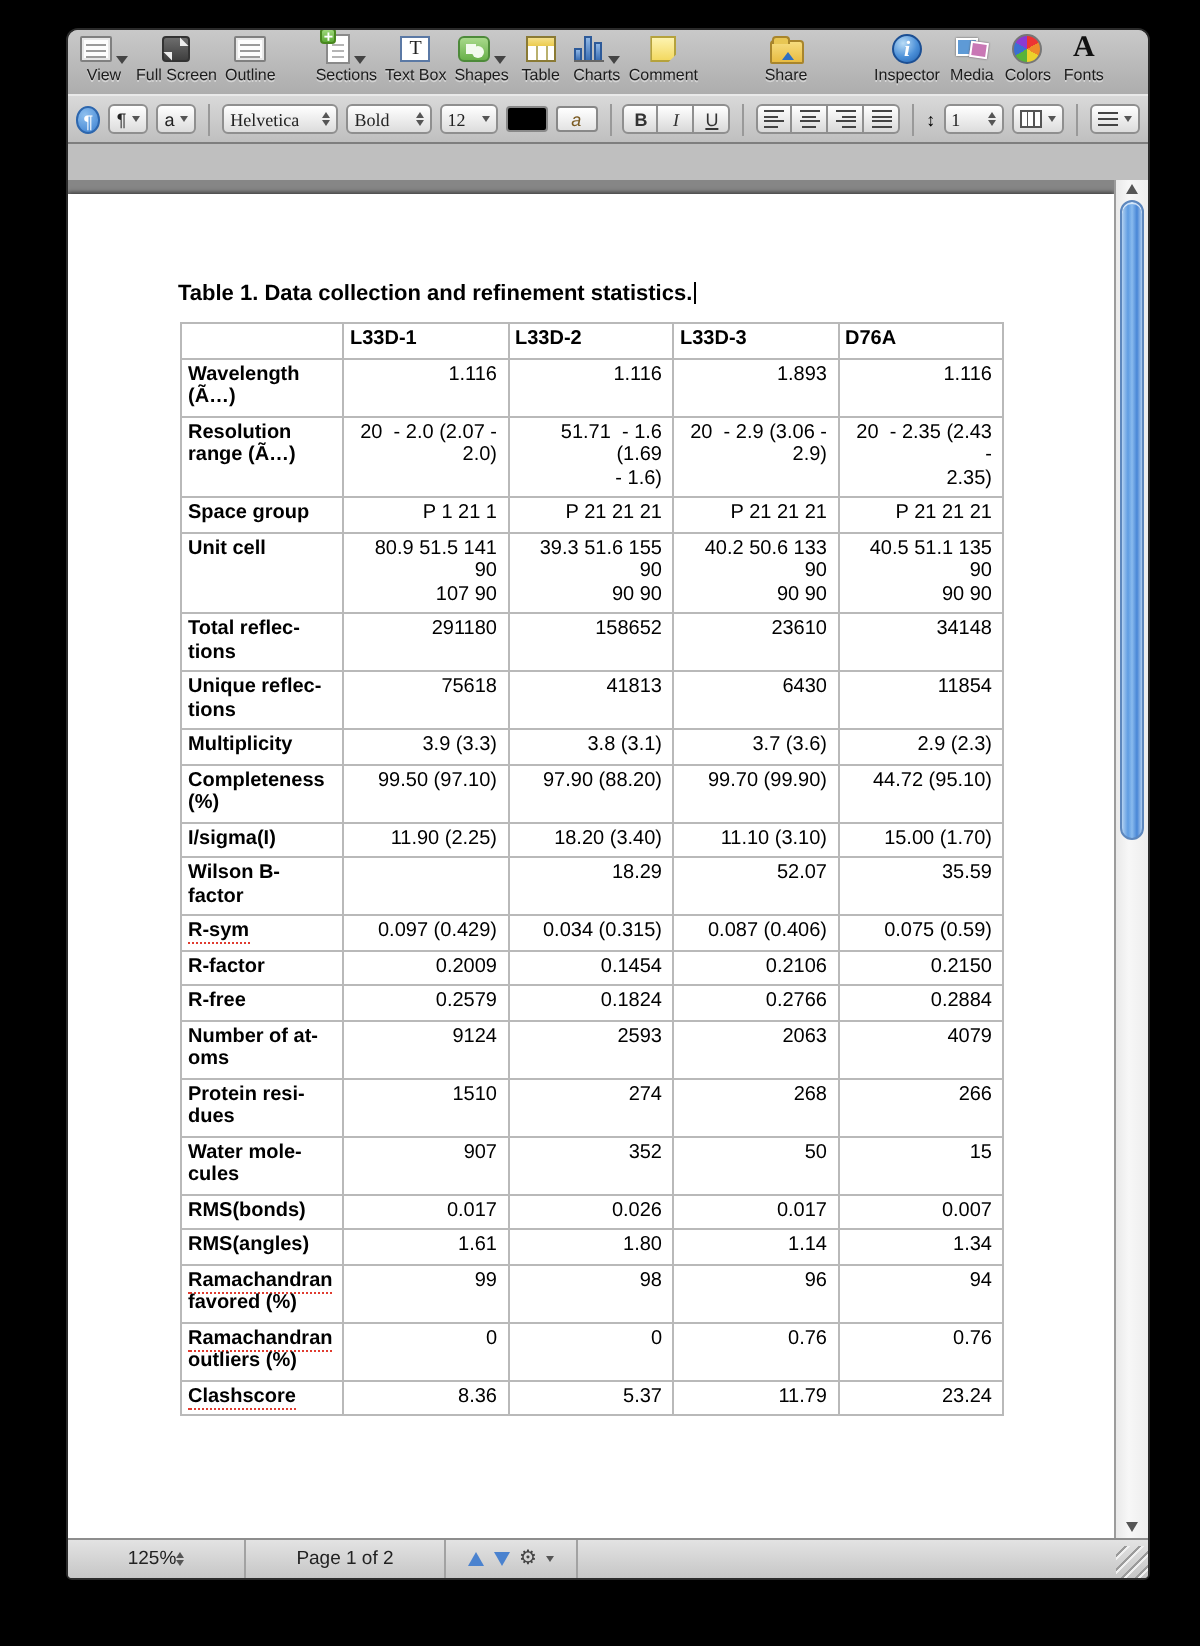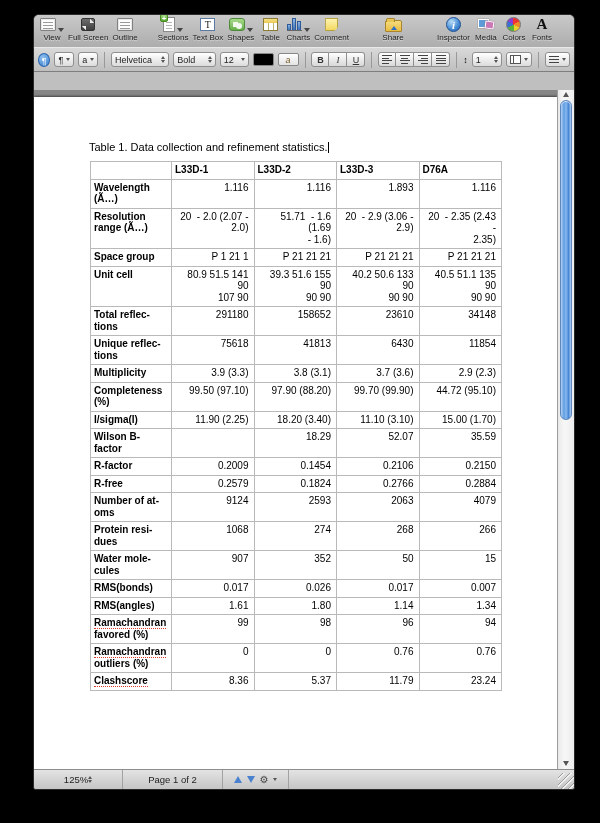--- a/index.html
+++ b/index.html
@@ -82,21 +82,21 @@
   .ic-fonts { font-family:"Liberation Serif",serif; font-size:15px; font-weight:bold; color:#111; line-height:15px; }
 
   
   .fmtbar { height:25px; background:linear-gradient(#d9d9d9,#bfbfbf); border-top:1px solid #e9e9e9;
             border-bottom:1px solid #7e7e7e; display:flex; align-items:center; padding:0 4px; gap:4px; }
   .fdiv { width:1px; height:16px; background:#999; margin:0 2px; }
   .pmark { width:14px; height:14px; border-radius:50%; background:radial-gradient(circle at 35% 30%,#8ec0ef,#3a7fd0);
            color:#fff; font-size:9px; line-height:14px; text-align:center; border:1px solid #2d66ad; }
   .fbtn, .fsel { height:15px; border:1px solid #8f8f8f; border-radius:3px; background:linear-gradient(#fff,#dcdcdc);
                  font-size:9px; color:#222; display:flex; align-items:center; padding:0 3px; gap:3px; }
-  .fsel .txt { flex:1; text-align:left; }
+  .fsel .txt { flex:1; text-align:left;font-family:Liberation Serif, serif; }
   .mini-caret { width:0; height:0; border-left:2.5px solid transparent; border-right:2.5px solid transparent; border-top:3px solid #555; }
   .stepper { display:flex; flex-direction:column; gap:1px; }
   .stepper i { width:0; height:0; border-left:2.5px solid transparent; border-right:2.5px solid transparent; display:block; }
   .stepper .up { border-bottom:3px solid #555; } .stepper .dn { border-top:3px solid #555; }
   .swatch { width:24px; height:13px; border:1px solid #888; border-radius:2px; background:#000; }
   .swatch.hl { background:linear-gradient(#fff,#e3e3e3); color:#7a5a22; font-size:9px; text-align:center; line-height:12px; font-style:italic; }
   .seg { display:flex; }
   .seg .sbtn { width:18px; height:15px; border:1px solid #8f8f8f; border-left:none; background:linear-gradient(#fff,#d8d8d8);
                font-size:9px; color:#333; display:flex; align-items:center; justify-content:center; }
   .seg .sbtn:first-child { border-left:1px solid #8f8f8f; border-radius:3px 0 0 3px; }
@@ -110,21 +110,21 @@
   .lsp { font-size:9px; }
   .colbox { width:11px; height:9px; border:1px solid #555;
             background:repeating-linear-gradient(to right,#fff 0 2.5px,#555 2.5px 3.2px); }
   .listico { display:flex; flex-direction:column; gap:1.5px; width:10px; }
   .listico i { height:1.2px; background:#444; }
 
   
   .content { position:absolute; top:75px; bottom:20px; left:0; right:0; background:#868686; }
   .page { position:absolute; left:0; right:17px; top:7px; bottom:0; background:#fff;
           box-shadow:0 -1px 2px rgba(0,0,0,.5); }
-  .doc-title { position:absolute; left:55px; top:44px; font-size:11px; font-weight:normal; color:#000; }
+  .doc-title { position:absolute; left:55px; top:44px; font-size:11px; font-weight:bold; color:#000; }
   .caret-bar { display:inline-block; width:1px; height:11px; background:#000; vertical-align:-2px; margin-left:1px; }
 
   table.stats { position:absolute; left:56px; top:64px; width:412px; border-collapse:collapse;
                 table-layout:fixed; font-size:10px; line-height:11.5px; color:#000; }
   table.stats col.c0 { width:81px; }
   table.stats th, table.stats td { border:1px solid #b9b9b9; vertical-align:top; padding:2px 3px 3px 3px;
                                    overflow:hidden; }
   table.stats th { font-weight:bold; text-align:left; height:17px; }
   table.stats td.lbl { font-weight:bold; white-space:pre-line; }
   table.stats td.val { text-align:right; white-space:pre-wrap; padding-right:5px; }
@@ -479,20 +479,27 @@
             </tr>
             <tr>
               <td class="lbl">Wilson B-
 factor</td>
               <td class="val"></td>
               <td class="val">18.29</td>
               <td class="val">52.07</td>
               <td class="val">35.59</td>
             </tr>
             <tr>
+              <td class="lbl"><span class="sp">R-sym</span></td>
+              <td class="val">0.097 (0.429)</td>
+              <td class="val">0.034 (0.315)</td>
+              <td class="val">0.087 (0.406)</td>
+              <td class="val">0.075 (0.59)</td>
+            </tr>
+            <tr>
               <td class="lbl">R-factor</td>
               <td class="val">0.2009</td>
               <td class="val">0.1454</td>
               <td class="val">0.2106</td>
               <td class="val">0.2150</td>
             </tr>
             <tr>
               <td class="lbl">R-free</td>
               <td class="val">0.2579</td>
               <td class="val">0.1824</td>
@@ -503,21 +510,21 @@
               <td class="lbl">Number of at-
 oms</td>
               <td class="val">9124</td>
               <td class="val">2593</td>
               <td class="val">2063</td>
               <td class="val">4079</td>
             </tr>
             <tr>
               <td class="lbl">Protein resi-
 dues</td>
-              <td class="val">1068</td>
+              <td class="val">1510</td>
               <td class="val">274</td>
               <td class="val">268</td>
               <td class="val">266</td>
             </tr>
             <tr>
               <td class="lbl">Water mole-
 cules</td>
               <td class="val">907</td>
               <td class="val">352</td>
               <td class="val">50</td>

